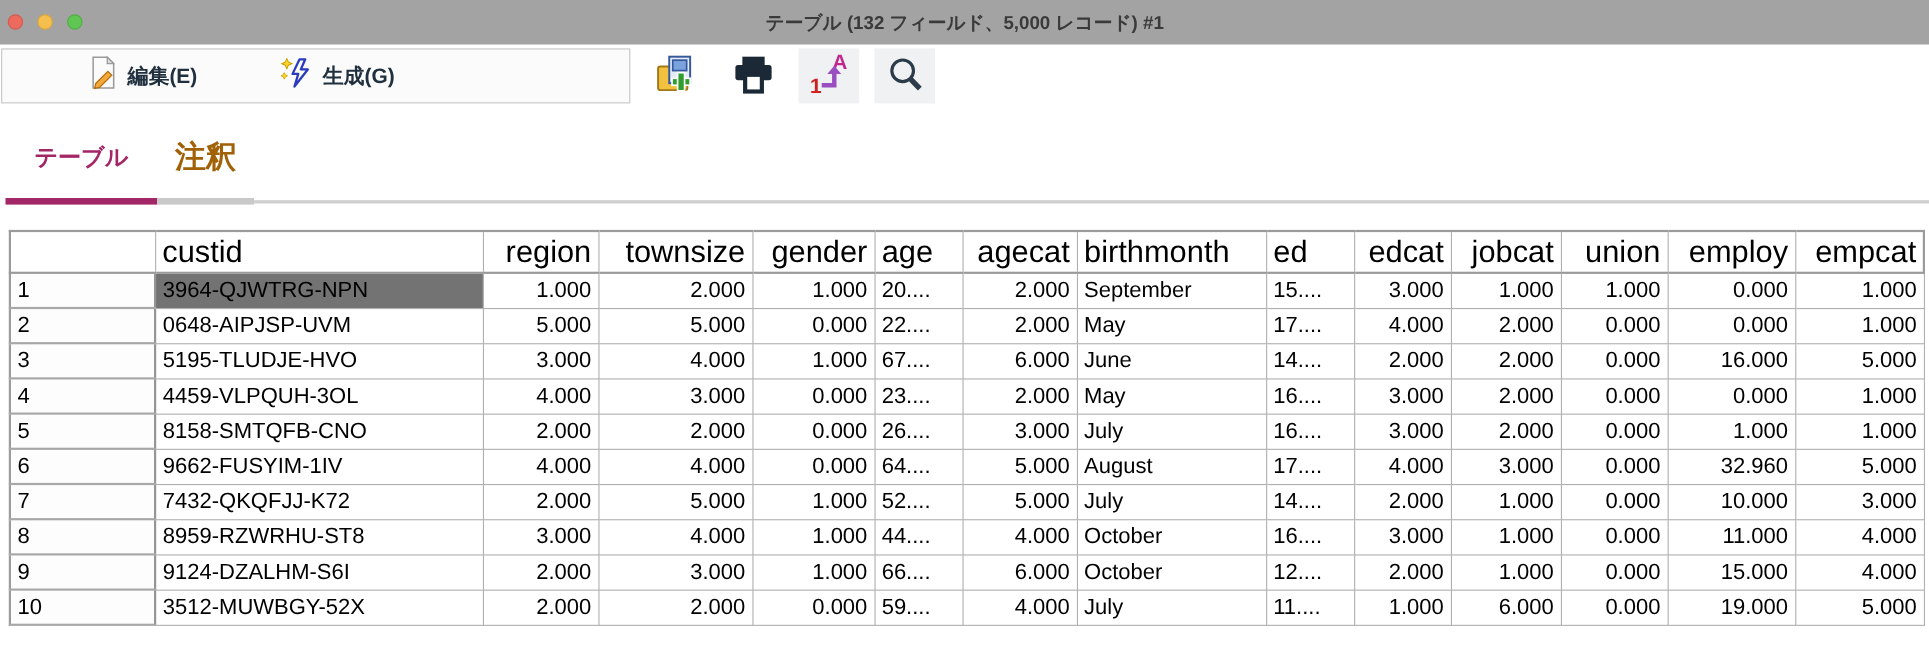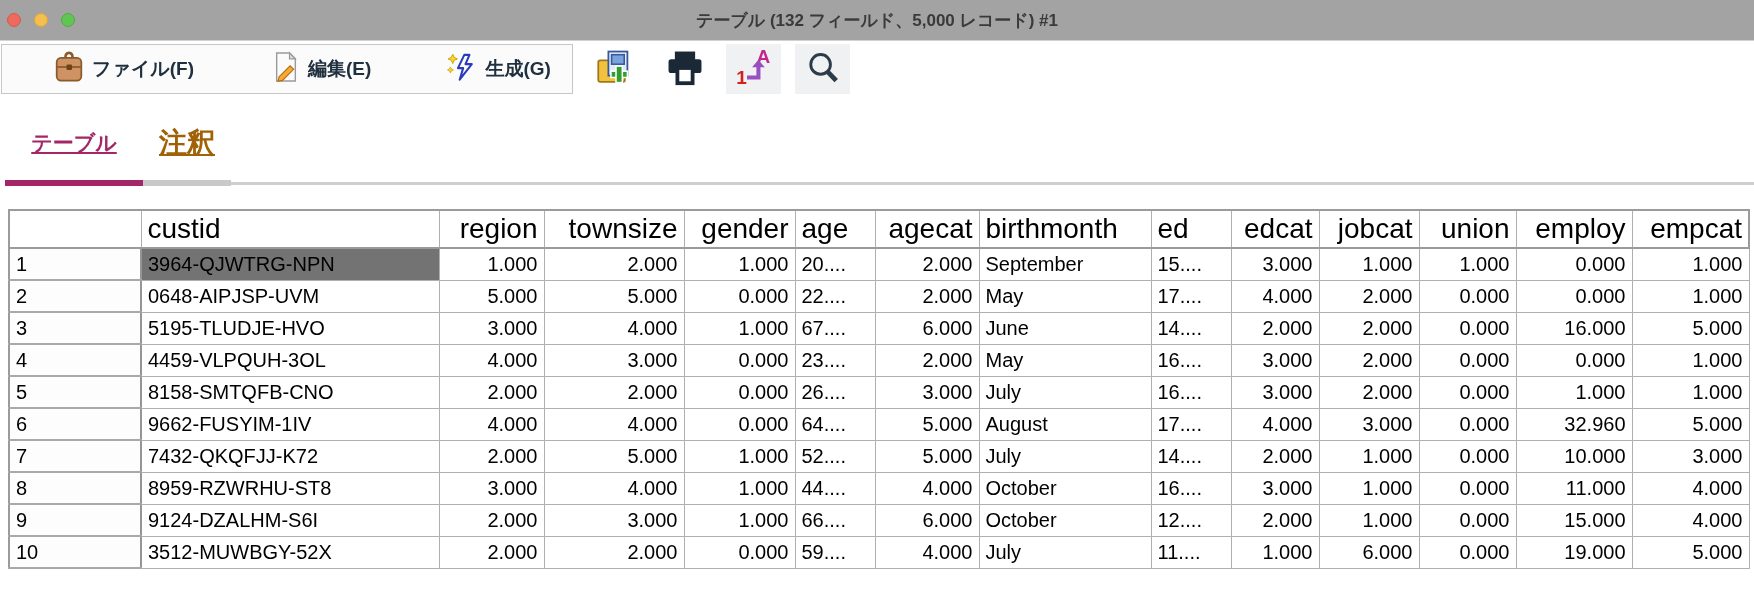--- a/index.html
+++ b/index.html
@@ -29,21 +29,21 @@
   .menu-item.m3 { margin-left:76px;text-align:right; }
   .toolbar { position:absolute; left:588px; top:3px; height:50px;
              display:flex; align-items:center; gap:14px; }
   .tool-btn { width:55px; height:50px; display:flex; align-items:center;
               justify-content:center; background:transparent; border:none; }
   .tool-btn.tinted { background:#f0f1f3; }
 
   
   .tabstrip { position:relative; height:91px; background:#fff; }
   .tab { position:absolute; top:24px; height:44px; display:flex;
-         align-items:center; justify-content:center; font-weight:bold;text-decoration:underline; }
+         align-items:center; justify-content:center; font-weight:bold; }
   .tab.active { left:5px; width:138px; color:#a32767; font-size:21px; }
   .tab.inactive { left:143px; width:88px; color:#a16207; font-size:28px; }
   .ul-active   { position:absolute; bottom:2px; left:5px;   width:138px; height:6px; background:#a32767; }
   .ul-inactive { position:absolute; bottom:2px; left:143px; width:88px;  height:6px; background:#c9c9c9; }
   .ul-base     { position:absolute; bottom:3px; left:231px; right:0;     height:3px; background:#cfcfcf; }
 
   
   .table-area { margin:21px 4px 0 8px; }
   table { border-collapse:collapse; table-layout:fixed; width:1742px;
           font-size:20px; color:#000; }
@@ -67,31 +67,20 @@
   <div class="traffic">
     <span class="light red"></span>
     <span class="light yellow"></span>
     <span class="light green"></span>
   </div>
   <div class="win-title">テーブル (132 フィールド、5,000 レコード) #1</div>
 </div>
 
 <div class="menubar">
   <div class="menubox">
-    <div class="menu-item m1">
-      <span>
-        <svg width="30" height="32" viewBox="0 0 24 26">
-          <path d="M9 6 Q9 1.5 12 1.5 Q15 1.5 15 6" stroke="#8a5a2b" stroke-width="2.2" fill="none"></path>
-          <rect x="2" y="5.5" width="20" height="18.5" rx="3.5" fill="#cf9263" stroke="#8a5a2b" stroke-width="1.4"></rect>
-          <path d="M2.5 13 L21.5 13" stroke="#8a5a2b" stroke-width="1.4"></path>
-          <rect x="10" y="11" width="4.5" height="4.5" rx="1" fill="#6e4118"></rect>
-        </svg>
-      </span>
-      <span>ファイル(F)</span>
-    </div>
     <div class="menu-item m2">
       <span>
         <svg width="28" height="32" viewBox="0 0 24 26">
           <path d="M4 1 h11 l5 5 v19 h-16 z" fill="#fbfbfb" stroke="#9a9a9a" stroke-width="1.2"></path>
           <path d="M15 1 l5 5 h-5 z" fill="#dcdcdc" stroke="#9a9a9a" stroke-width="1"></path>
           <path d="M6 21.5 L15.5 12 l3 3 L9 24.5 l-3.8 .8 z" fill="#f5a93a" stroke="#b56f0e" stroke-width="1"></path>
         </svg>
       </span>
       <span>編集(E)</span>
     </div>

